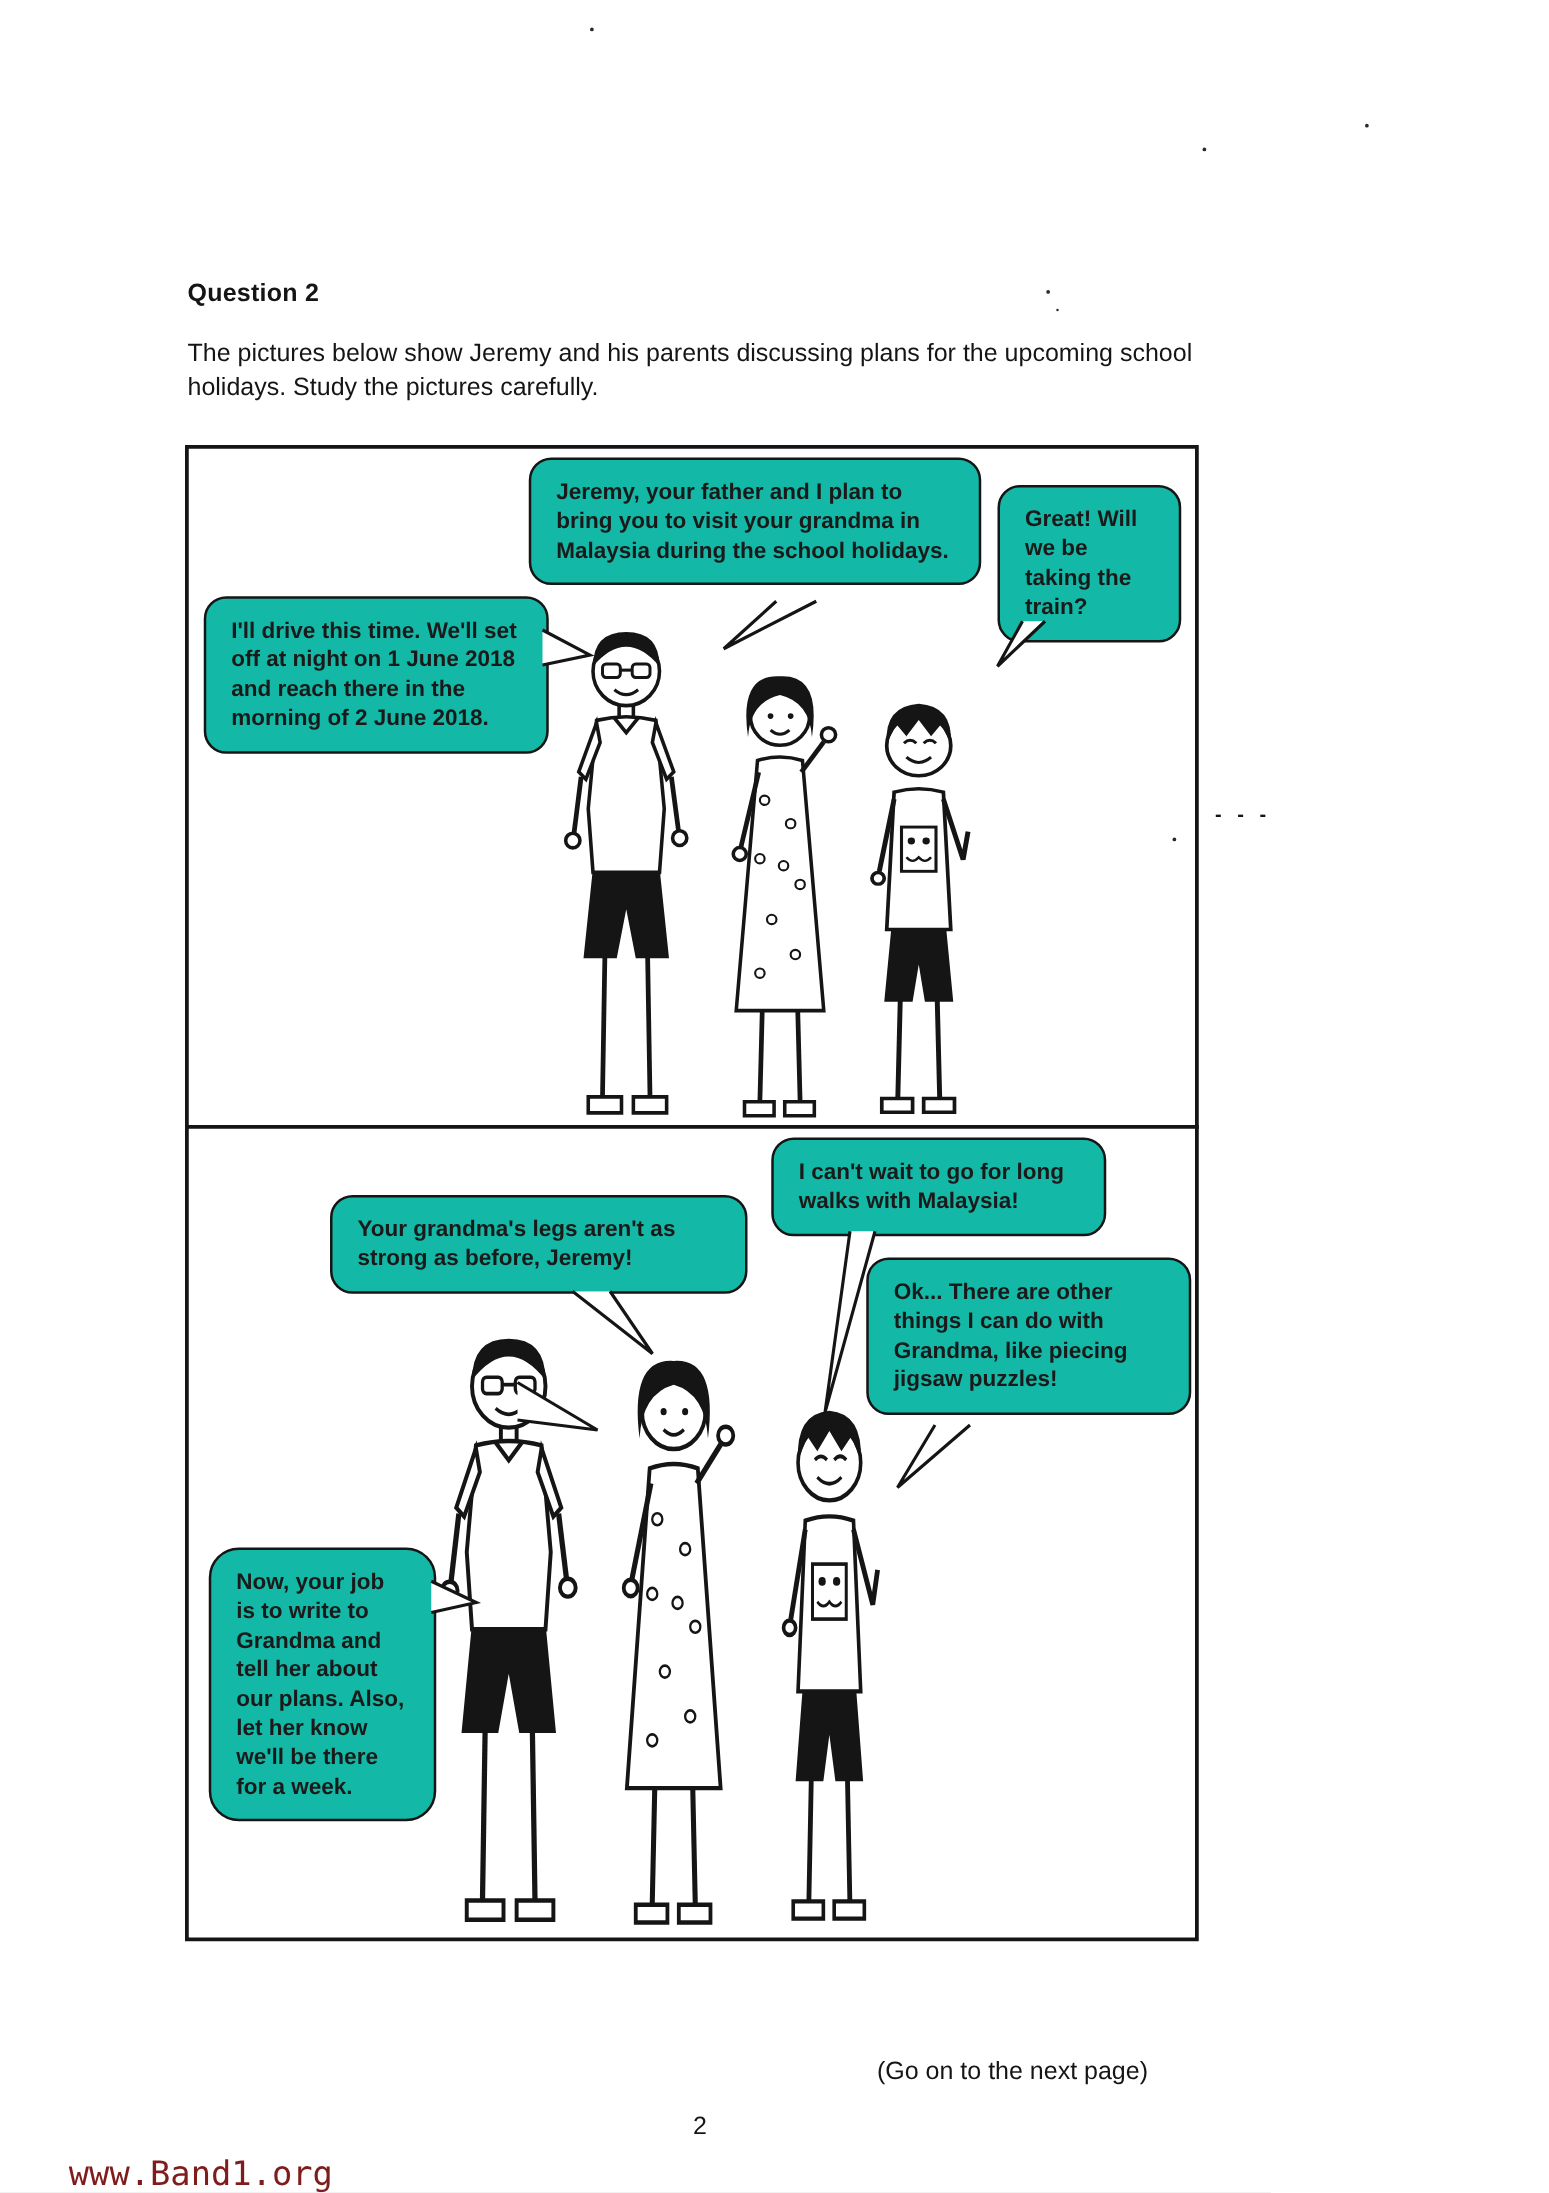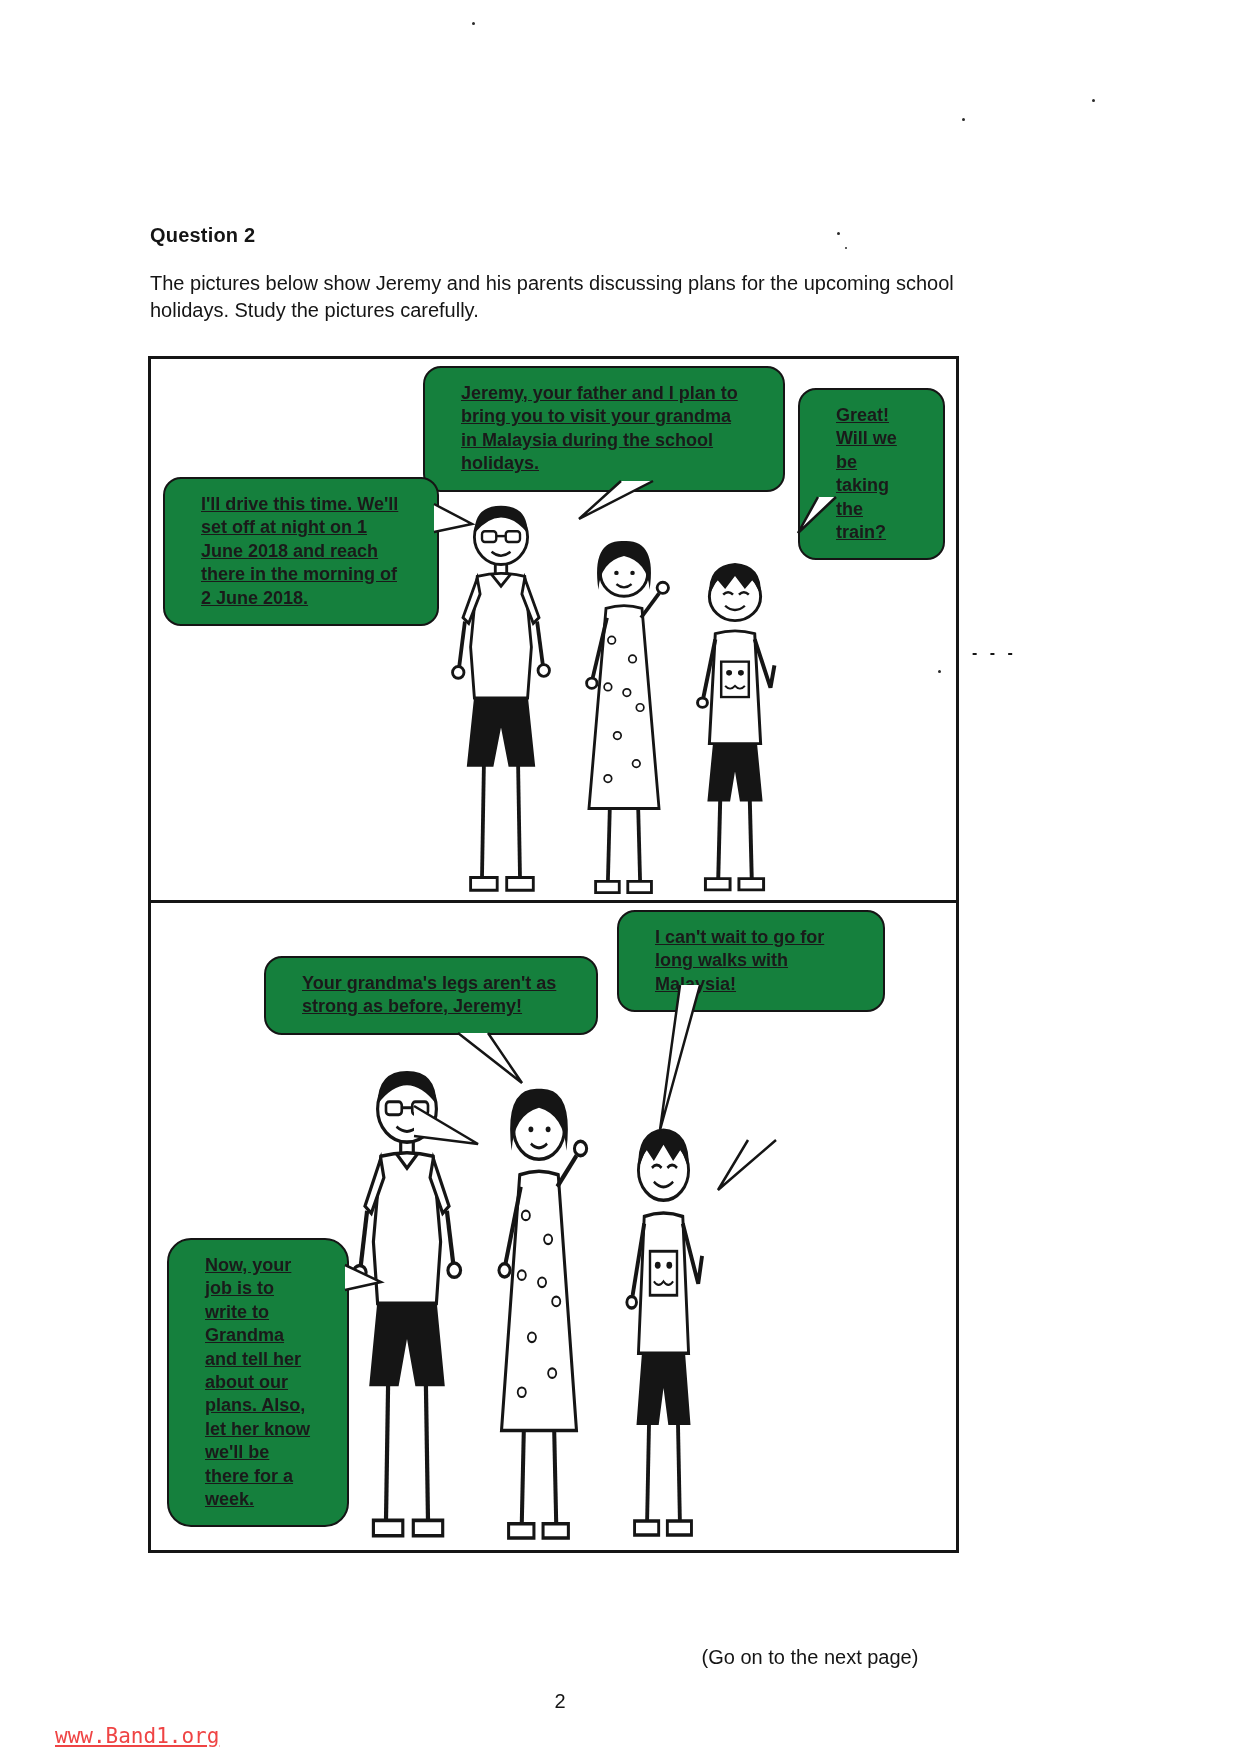--- a/index.html
+++ b/index.html
@@ -19,33 +19,33 @@
   .comic-frame{
     position:absolute;left:148px;top:356px;width:805px;height:1191px;
     border:3px solid #151515;background:#fff;
   }
   .panel-divider{
     position:absolute;left:148px;top:900px;width:811px;height:3px;
     background:#151515;z-index:4;
   }
   
   .bubble{
-    position:absolute;background:#15803d;border:2.5px solid #151515;
-    border-radius:18px;padding:14px 36px;
+    position:absolute;background:#14b8a6;border:2.5px solid #151515;
+    border-radius:18px;padding:14px 20px;
     font-size:18px;font-weight:bold;line-height:1.3;z-index:3;
-    box-sizing:border-box;color:#1a1a1a;text-decoration:underline;
+    box-sizing:border-box;color:#1a1a1a;
   }
   .tail{position:absolute;z-index:4;overflow:visible;}
   .tail path{fill:#ffffff;stroke:#151515;stroke-width:2.5;}
   
   .figure{position:absolute;z-index:2;overflow:visible;}
   .speck{position:absolute;background:#2a2a2a;border-radius:50%;}
   .footer-note{font-size:20px;}
   .page-number{font-size:20px;}
-  .watermark{font-family:"DejaVu Sans Mono",monospace;font-size:21px;color:#ef4444;text-decoration:underline;}
+  .watermark{font-family:"DejaVu Sans Mono",monospace;font-size:27px;color:#7f1d1d;}
   .margin-mark{font-size:16px;letter-spacing:4px;font-weight:bold;}
 </style>
 </head>
 <body>
 
 <div class="page">
 
   <svg width="0" height="0" style="position:absolute" aria-hidden="true">
     <defs>
       <g id="fig-father">
@@ -168,20 +168,21 @@
 
   <div class="bubble" style="left:228px;top:956px;width:334px;margin-left:36px;">Your grandma's legs aren't as strong as before, Jeremy!</div>
   <svg class="tail" style="left:430px;top:1033px;width:100px;height:56px" viewBox="0 0 100 56">
       <path d="M28,0 L92,50 L58,0"></path>
     </svg>
 
   <svg class="tail" style="left:414px;top:1098px;width:72px;height:52px" viewBox="0 0 72 52">
       <path d="M0,8 L64,46 L0,38"></path>
     </svg>
 
+  <div class="bubble" style="left:693px;top:1006px;width:260px;">Ok... There are other things I can do with Grandma, like piecing jigsaw puzzles!</div>
   <svg class="tail" style="left:706px;top:1140px;width:84px;height:56px" viewBox="0 0 84 56">
       <path d="M70,0 L12,50 L42,0"></path>
     </svg>
 
   <div class="bubble" style="left:167px;top:1238px;width:182px;border-radius:24px;">Now, your job is to write to Grandma and tell her about our plans. Also, let her know we'll be there for a week.</div>
   <svg class="tail" style="left:345px;top:1260px;width:40px;height:36px" viewBox="0 0 40 36">
       <path d="M0,5 L36,22 L0,30"></path>
     </svg>
 
   <div class="abs margin-mark" style="left:972px;top:644px;">- - -</div>

